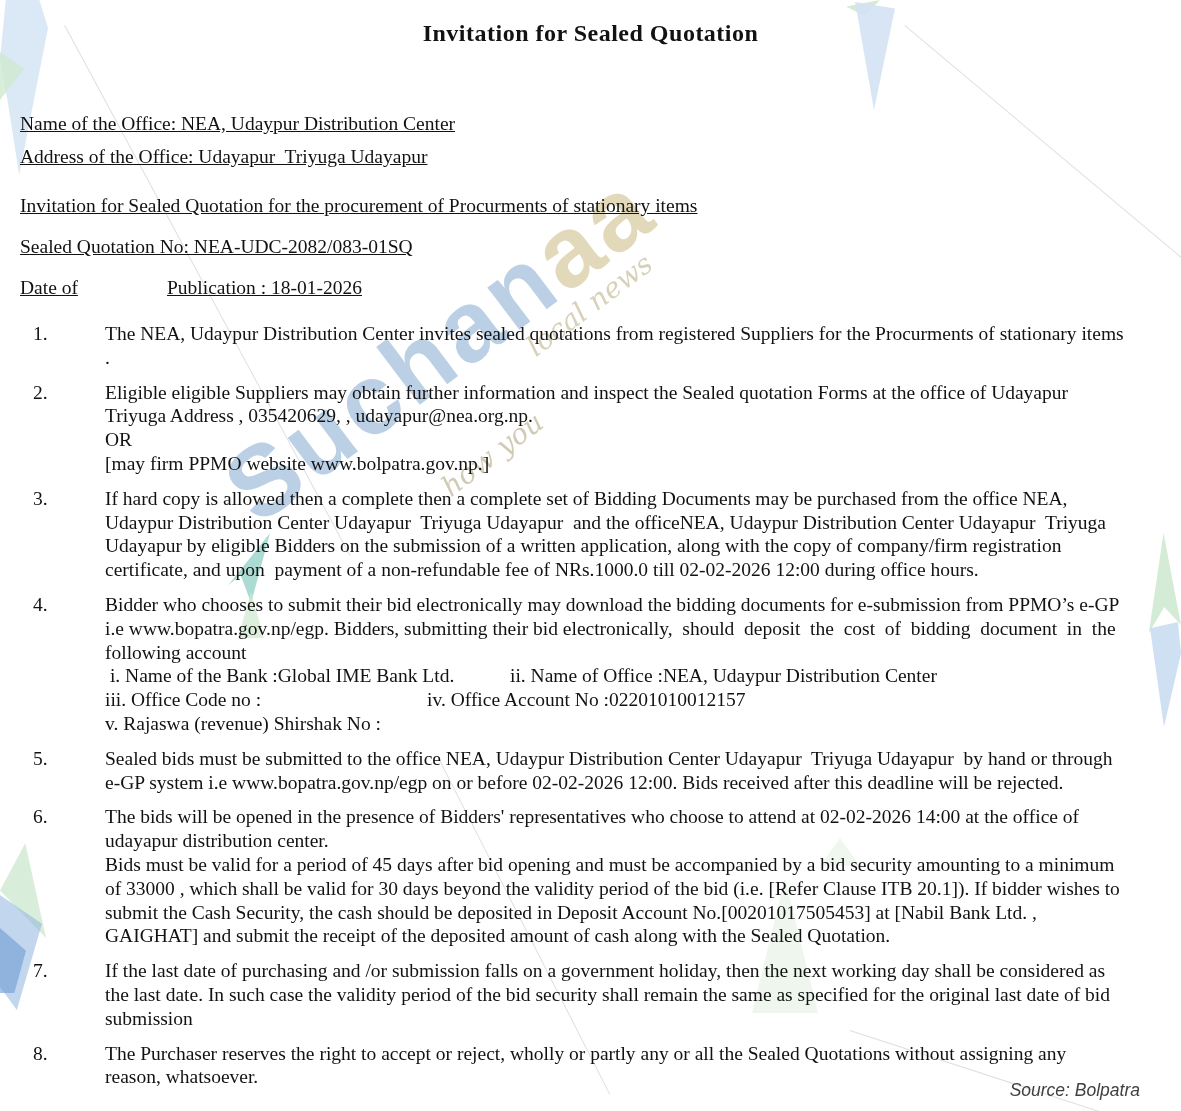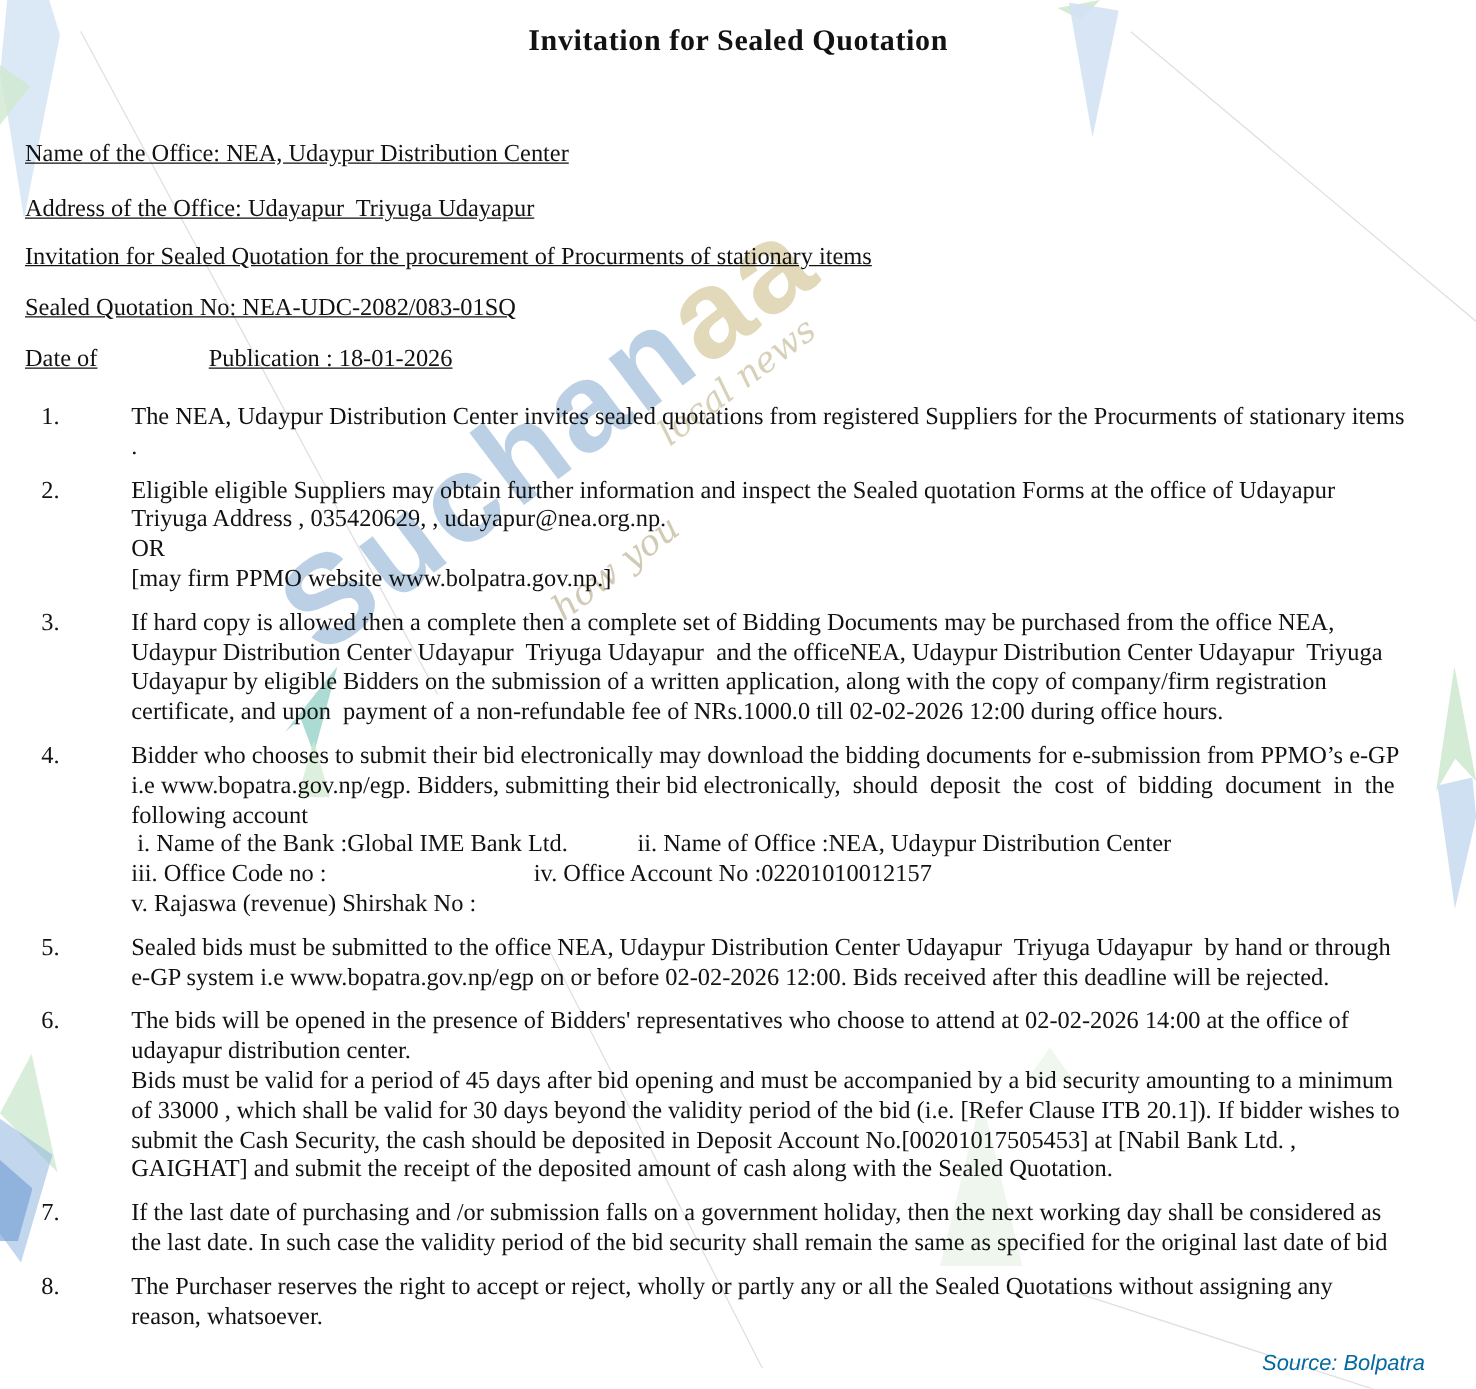--- a/index.html
+++ b/index.html
@@ -56,21 +56,21 @@
     padding-left:33px; font-size:19.5px; line-height:23.8px;
   }
   .body-col{flex:1;margin-left:34px;}
   .line{font-size:19.5px; line-height:23.8px; white-space:pre;}
   .c1{display:inline-block;}
   .w405{width:405px;}
   .w322{width:322px;font-family:Liberation Serif, serif;}
   .source{
     position:absolute; right:41px; top:1080px;
     font-family:"Liberation Sans", sans-serif;
-    font-style:italic; font-size:17.5px; color:#0369a1;
+    font-style:italic; font-size:17.5px; color:#404040;
   }
 </style>
 </head>
 <body>
 
 <div class="page">
 
   <div class="decor shape" style="left:0;top:0;width:48px;height:175px;background:#cfe0f1;opacity:.75;clip-path:polygon(12% 0,82% 0,100% 16%,40% 100%,16% 58%,0 34%);"></div>
   <div class="decor shape" style="left:0;top:52px;width:24px;height:48px;background:#cfe9cf;opacity:.8;clip-path:polygon(0 0,100% 35%,0 100%);"></div>
   <div class="decor shape" style="left:846px;top:0;width:34px;height:16px;background:#cfe9cf;opacity:.9;clip-path:polygon(0 40%,100% 0,55% 100%);"></div>
@@ -90,21 +90,21 @@
   <div class="decor thinline" style="left:440px;top:760px;width:375px;transform:rotate(63deg);"></div>
   <div class="decor thinline" style="left:850px;top:1030px;width:300px;transform:rotate(18deg);"></div>
 
   <div class="wm-text"><span>Suchan</span><span class="wm-tail">aa</span></div>
   <div class="wm-frag" style="left:455px;top:470px;">how you</div>
   <div class="wm-frag" style="left:540px;top:330px;color:#d2c9ad;">local news</div>
 
   <div class="doc-title">Invitation for Sealed Quotation</div>
 
   <div class="hline" style="top:113px;">Name of the Office: NEA, Udaypur Distribution Center</div>
-  <div class="hline" style="top:157px;">Address of the Office: Udayapur  Triyuga Udayapur</div>
+  <div class="hline" style="top:146px;">Address of the Office: Udayapur  Triyuga Udayapur</div>
   <div class="hline" style="top:195px;">Invitation for Sealed Quotation for the procurement of Procurments of stationary items</div>
   <div class="hline" style="top:236px;">Sealed Quotation No: NEA-UDC-2082/083-01SQ</div>
   <div class="hline" style="top:277px;">Date of</div>
   <div class="hline" style="top:277px;left:167px;">Publication : 18-01-2026</div>
 
   <div class="list">
 
     <div class="item">
       <div class="num">1.</div>
       <div class="body-col">
@@ -163,20 +163,21 @@
         <div class="line">submit the Cash Security, the cash should be deposited in Deposit Account No.[00201017505453] at [Nabil Bank Ltd. ,</div>
         <div class="line">GAIGHAT] and submit the receipt of the deposited amount of cash along with the Sealed Quotation.</div>
       </div>
     </div>
 
     <div class="item">
       <div class="num">7.</div>
       <div class="body-col">
         <div class="line">If the last date of purchasing and /or submission falls on a government holiday, then the next working day shall be considered as</div>
         <div class="line">the last date. In such case the validity period of the bid security shall remain the same as specified for the original last date of bid</div>
+        <div class="line">submission</div>
       </div>
     </div>
 
     <div class="item">
       <div class="num">8.</div>
       <div class="body-col">
         <div class="line">The Purchaser reserves the right to accept or reject, wholly or partly any or all the Sealed Quotations without assigning any</div>
         <div class="line">reason, whatsoever.</div>
       </div>
     </div>

